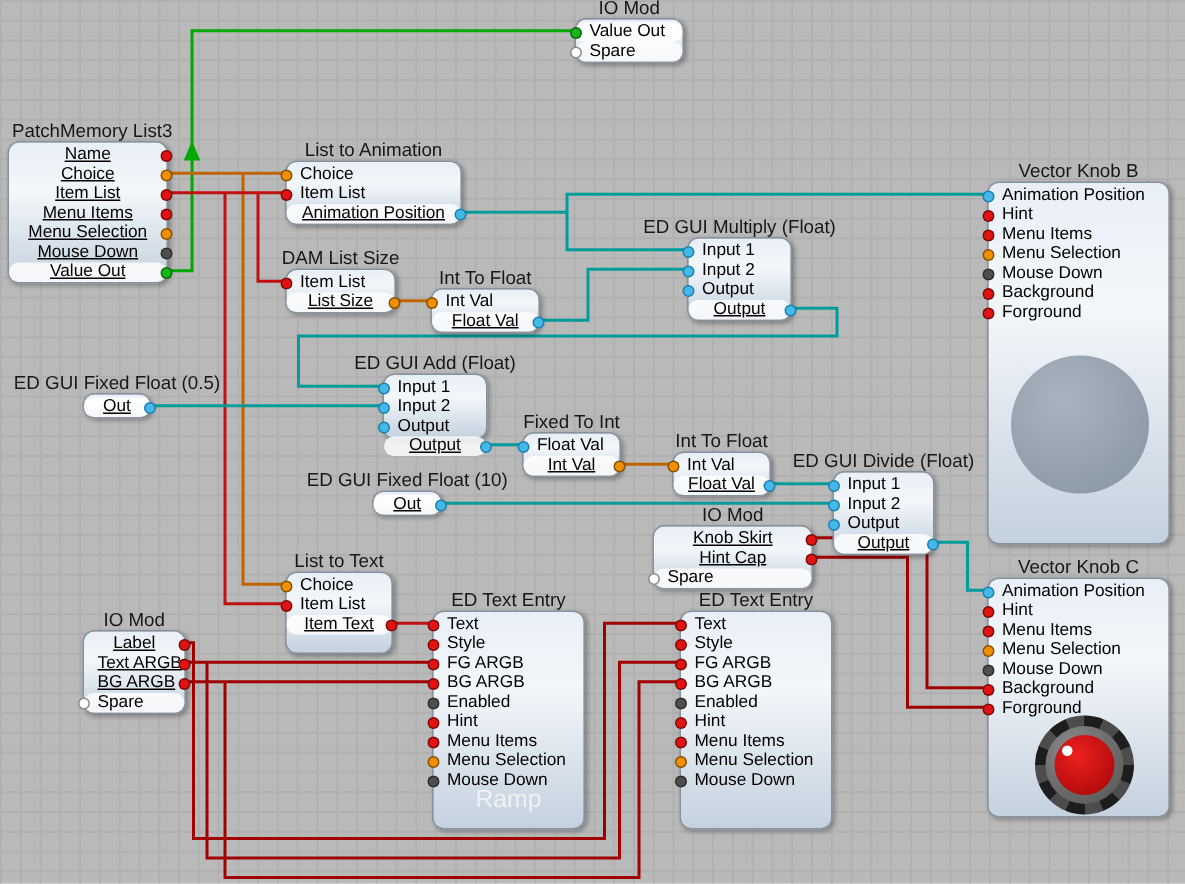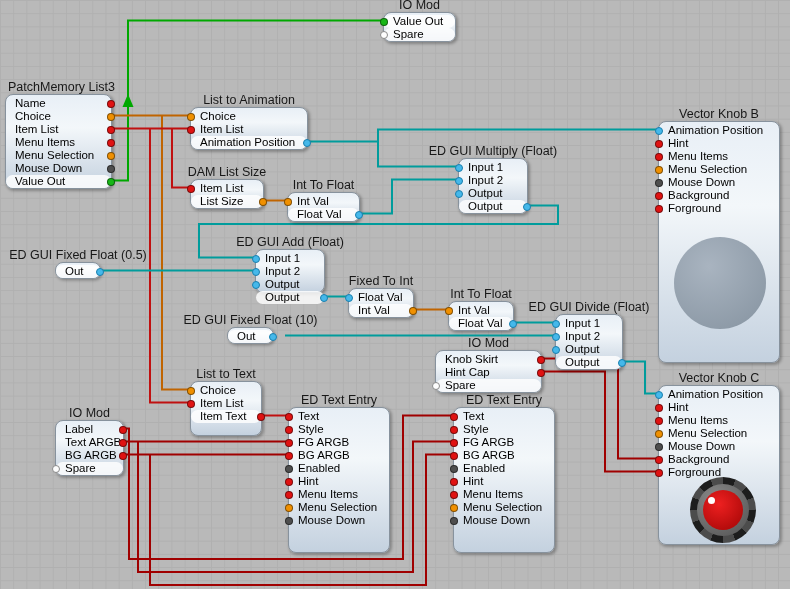--- a/index.html
+++ b/index.html
@@ -19,21 +19,21 @@
     box-shadow:1.5px 1.5px 3px rgba(0,0,0,.28);
   }
   .node-title{
     position:absolute;bottom:calc(100% + 1px);left:50%;transform:translateX(-50%);
     white-space:nowrap;font-size:12.5px;color:#181818;
   }
   .node-title.tl{left:2px;transform:none;}
   .ports{padding-top:2px;position:relative;}
   .prow{position:relative;height:13px;line-height:13px;font-size:11.5px;color:#000;
         padding:0 9px;white-space:nowrap;}
-  .prow.out{text-align:left;}
+  .prow.out{text-align:center;text-decoration:underline;}
   .prow.pill{background:rgba(255,255,255,.82);border-radius:7px;}
   .dot{position:absolute;top:2.5px;width:8px;height:8px;border-radius:50%;
        box-sizing:border-box;border:1px solid rgba(0,0,0,.45);}
   .prow.in .dot{left:-4px;}
   .prow.out .dot{right:-4px;}
   .dot.red{background:#e01212;}
   .dot.orange{background:#f09000;}
   .dot.green{background:#17b617;}
   .dot.blue{background:#45b8ea;border-color:#1a7fae;}
   .dot.gray{background:#4e4e4e;}
@@ -196,21 +196,21 @@
   <div class="node" style="left:555px;top:314px;width:68px;height:56px">
     <div class="node-title">ED GUI Divide (Float)</div>
     <div class="ports">
         <div class="prow in"><i class="dot blue"></i><span>Input 1</span></div>
         <div class="prow in"><i class="dot blue"></i><span>Input 2</span></div>
         <div class="prow in"><i class="dot blue"></i><span>Output</span></div>
         <div class="prow out pill"><i class="dot blue"></i><span>Output</span></div>
       </div>
   </div>
 
-  <div class="node" style="left:227px;top:327px;width:47px;height:17px">
+  <div class="node" style="left:248px;top:327px;width:47px;height:17px">
     <div class="node-title">ED GUI Fixed Float (10)</div>
     <div class="ports">
         <div class="prow out pill"><i class="dot blue"></i><span>Out</span></div>
       </div>
   </div>
 
   <div class="node" style="left:435px;top:350px;width:107px;height:43px">
     <div class="node-title">IO Mod</div>
     <div class="ports">
         <div class="prow out"><i class="dot red"></i><span>Knob Skirt</span></div>
@@ -244,20 +244,21 @@
         <div class="prow in"><i class="dot red"></i><span>Text</span></div>
         <div class="prow in"><i class="dot red"></i><span>Style</span></div>
         <div class="prow in"><i class="dot red"></i><span>FG ARGB</span></div>
         <div class="prow in"><i class="dot red"></i><span>BG ARGB</span></div>
         <div class="prow in"><i class="dot gray"></i><span>Enabled</span></div>
         <div class="prow in"><i class="dot red"></i><span>Hint</span></div>
         <div class="prow in"><i class="dot red"></i><span>Menu Items</span></div>
         <div class="prow in"><i class="dot orange"></i><span>Menu Selection</span></div>
         <div class="prow in"><i class="dot gray"></i><span>Mouse Down</span></div>
       </div>
+    <div class="widget-label">Ramp</div>
   </div>
 
   <div class="node" style="left:453px;top:407px;width:102px;height:146px">
     <div class="node-title">ED Text Entry</div>
     <div class="ports">
         <div class="prow in"><i class="dot red"></i><span>Text</span></div>
         <div class="prow in"><i class="dot red"></i><span>Style</span></div>
         <div class="prow in"><i class="dot red"></i><span>FG ARGB</span></div>
         <div class="prow in"><i class="dot red"></i><span>BG ARGB</span></div>
         <div class="prow in"><i class="dot gray"></i><span>Enabled</span></div>

